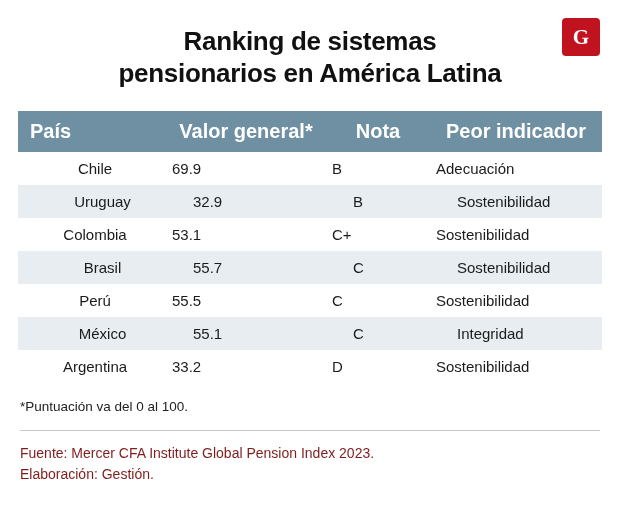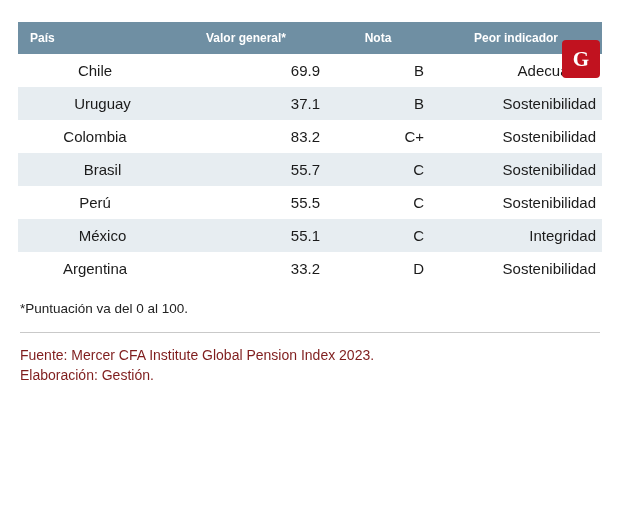--- a/index.html
+++ b/index.html
@@ -53,38 +53,38 @@
     margin: 22px 18px 0 18px;
   }
   table {
     width: 100%;
     border-collapse: collapse;
     table-layout: fixed;
   }
   thead th {
     background: #6f8fa3;
     color: #ffffff;
-    font-size: 12px;
+    font-size: 20px;
     font-weight: bold;
     padding: 9px 6px;
     text-align: center;
     white-space: nowrap;
   }
   thead th.col-pais {
     text-align: left;
     padding-left: 12px;
     width: 130px;
   }
   thead th.col-valor { width: 148px; }
   thead th.col-nota  { width: 92px; margin-top: 44px;  }
 
   tbody td {
     font-size: 15px;
     padding: 8px 6px;
-    text-align: right;
+    text-align: left;
     color: #1b1b1b;
   }
   tbody td.col-pais {
     text-align: center;
     padding-left: 12px;
   }
   tbody tr.odd td  { background: #ffffff; }
   tbody tr.even td { background: #e7edf1; padding-left: 27px; }
 
   
@@ -109,47 +109,51 @@
 <body>
 
 <div class="page">
 
   <div class="logo">
     <svg width="26" height="26" viewBox="0 0 26 26" aria-hidden="true">
       <text x="13" y="20" text-anchor="middle" font-family="Liberation Serif, serif" font-size="21" font-weight="bold" fill="#ffffff">G</text>
     </svg>
   </div>
 
+  <div class="title">
+    <span class="line">Ranking de sistemas</span>
+    <span class="line">pensionarios en América Latina</span>
+  </div>
 
   <div class="table-wrap">
     <table>
       <thead>
         <tr>
           <th class="col-pais">País</th>
           <th class="col-valor">Valor general*</th>
           <th class="col-nota">Nota</th>
           <th class="col-peor">Peor indicador</th>
         </tr>
       </thead>
       <tbody>
         <tr class="odd">
           <td class="col-pais">Chile</td>
           <td>69.9</td>
           <td>B</td>
           <td>Adecuación</td>
         </tr>
         <tr class="even">
           <td class="col-pais">Uruguay</td>
-          <td>37.1</td>
+          <td>32.9</td>
           <td>B</td>
           <td>Sostenibilidad</td>
         </tr>
         <tr class="odd">
           <td class="col-pais">Colombia</td>
-          <td>83.2</td>
+          <td>53.1</td>
           <td>C+</td>
           <td>Sostenibilidad</td>
         </tr>
         <tr class="even">
           <td class="col-pais">Brasil</td>
           <td>55.7</td>
           <td>C</td>
           <td>Sostenibilidad</td>
         </tr>
         <tr class="odd">

